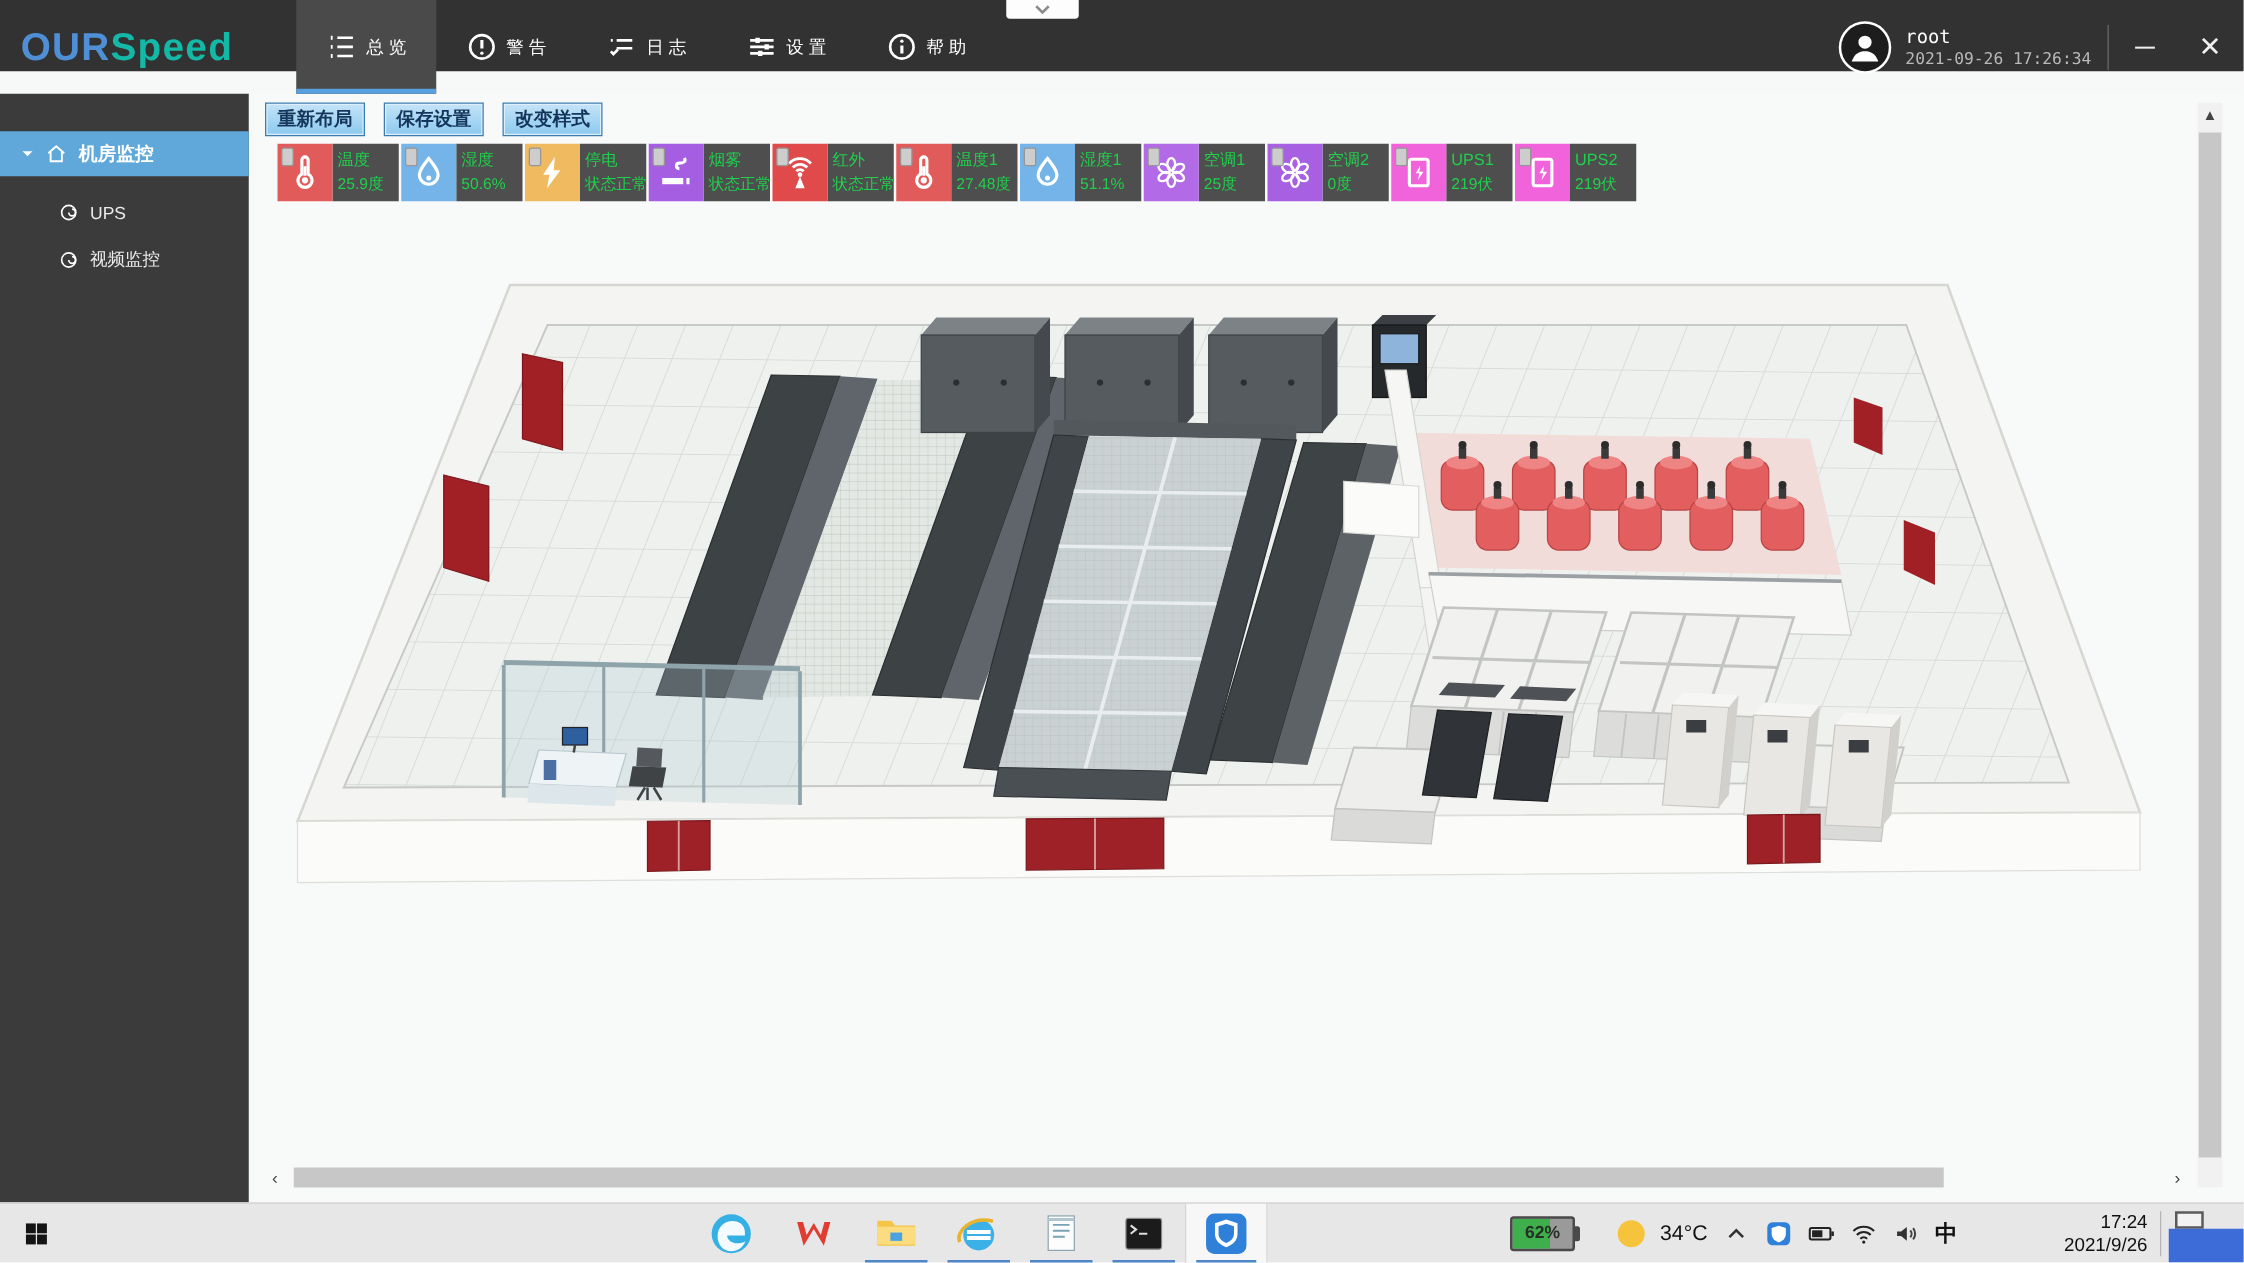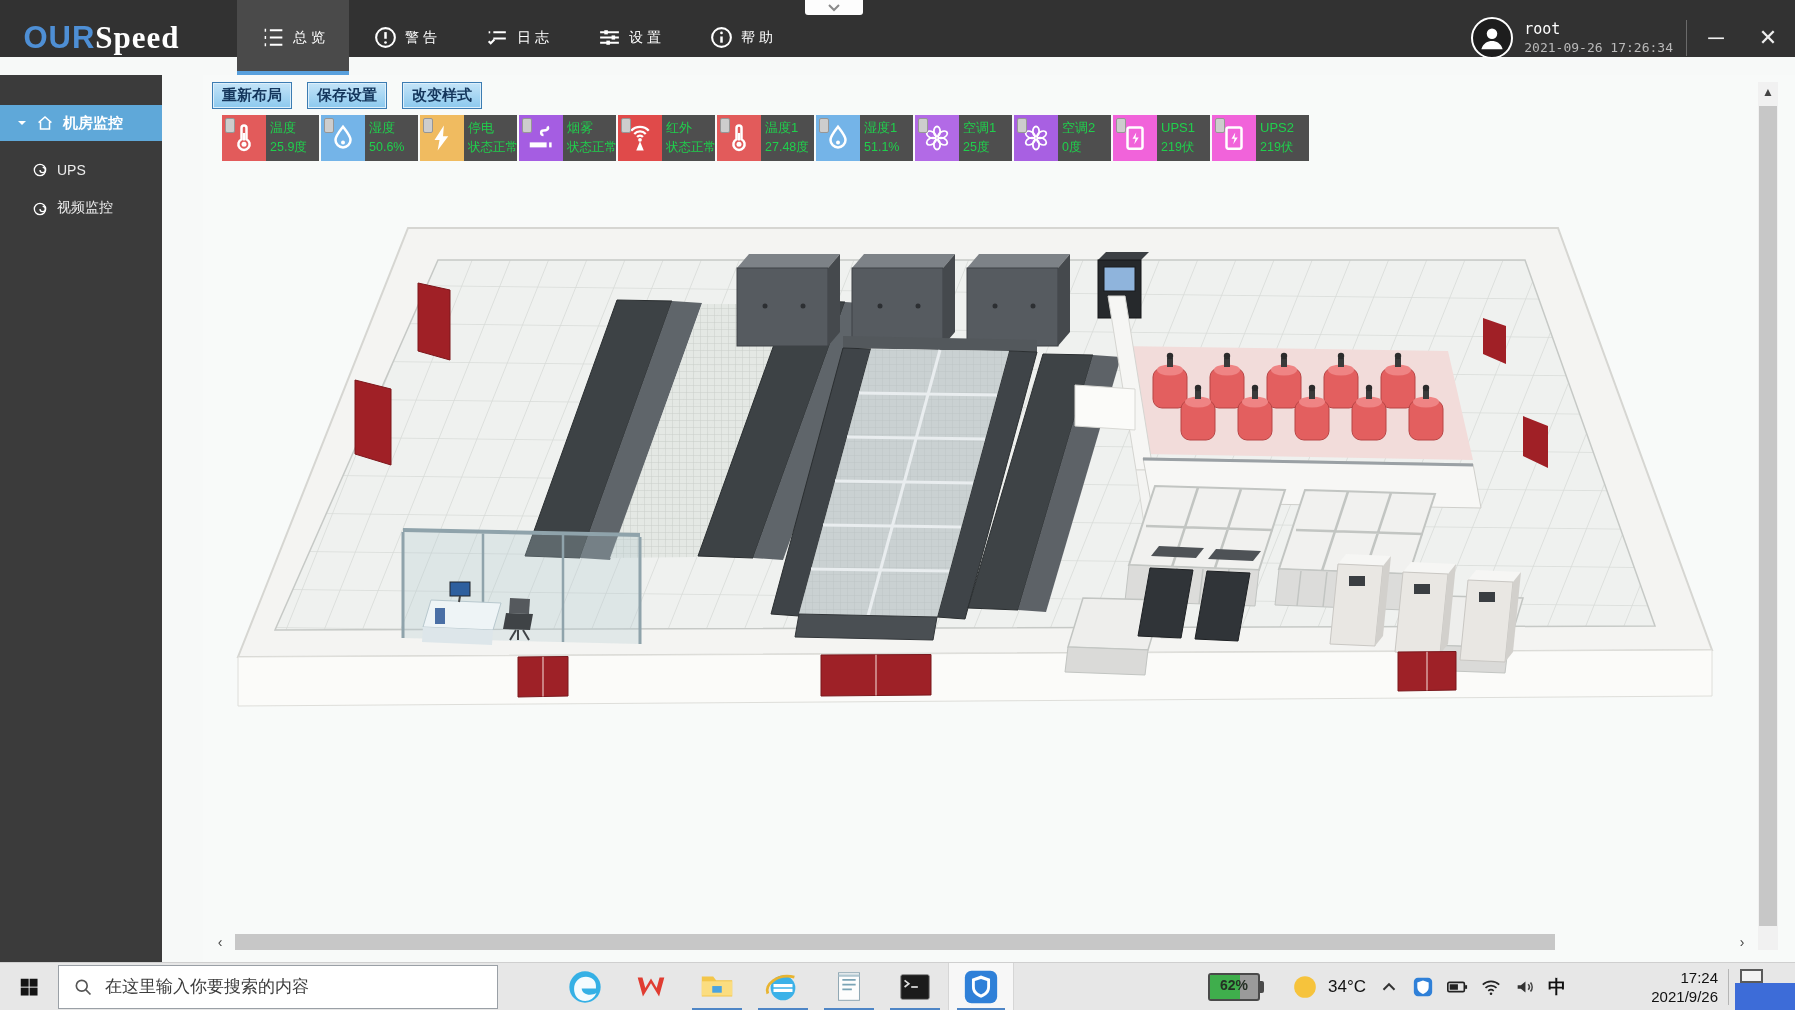--- a/index.html
+++ b/index.html
@@ -3,47 +3,47 @@
 <meta charset="utf-8">
 <style>
   * { margin:0; padding:0; box-sizing:border-box; }
   html,body { width:1795px; height:1010px; overflow:hidden; }
   body { position:relative; background:#f7f9f8; font-family:"Liberation Sans", sans-serif; }
 
   
   #header { position:absolute; left:0; top:0; width:1795px; height:57px; background:#323232; z-index:20; }
   #logo { position:absolute; left:0; top:0; width:203px; height:75px; display:flex; align-items:center; justify-content:center; font-size:31px; font-weight:bold; letter-spacing:1px; }
   #logo .l1 { color:#4e8fd5; }
-  #logo .l2 { color:#ffffff;font-family:Liberation Serif, serif; }
+  #logo .l2 { color:#14b8a6; }
   #nav { position:absolute; left:237px; top:0; height:75px; display:flex; }
   .nav-item { width:112px; height:75px; display:flex; flex-direction:row; align-items:center; justify-content:center; gap:7px; color:#fff; font-size:14px; cursor:pointer; }
   .nav-item.active { background:#4a4a4a; box-shadow:inset 0 -4px 0 #58a0dd; }
   .nav-item .nico { width:25px; height:25px; }
   .nav-item .nico svg { width:100%; height:100%; display:block; }
   #collapse-tab { position:absolute; left:805px; top:0; width:58px; height:15px; background:#fdfdfd; display:flex; align-items:center; justify-content:center; border-radius:0 0 3px 3px; }
   #collapse-tab svg { width:14px; height:10px; }
   #user-block { position:absolute; right:122px; top:0; height:75px; display:flex; align-items:center; gap:11px; }
   #avatar { width:42px; height:42px; border-radius:50%; background:#1d1d1d; border:2px solid #fff; display:flex; align-items:center; justify-content:center; }
   #avatar svg { width:30px; height:30px; }
   #user-texts { font-family:"DejaVu Sans Mono", monospace; }
   #user-name { color:#fff; font-size:15px; }
   #user-date { color:#b9b9b9; font-size:13px; margin-top:2px; }
   #hdr-divider { position:absolute; right:108px; top:20px; width:1px; height:36px; background:#6a6a6a; }
   .win-btn { position:absolute; top:0; height:75px; width:54px; color:#efefef; display:flex; align-items:center; justify-content:center; font-size:22px; cursor:pointer; }
   #btn-min { right:52px; }
   #btn-close { right:0; }
 
   
-  #sidebar { position:absolute; left:0; top:75px; width:162px; height:887px; background:#3b3b3b; z-index:10; }
+  #sidebar { position:absolute; left:0; top:75px; width:199px; height:887px; background:#3b3b3b; z-index:10; }
   .side-root { margin-top:30px; height:36px; display:flex; align-items:center; gap:9px; padding-left:17px; font-size:15px; font-weight:bold; color:#fff; cursor:pointer; }
   .side-root.active { background:#5fa8d9; }
   .side-root .caret svg { width:10px; height:10px; display:block; }
   .side-root .sico, .side-sub .sico { width:18px; height:18px; }
   .side-root .sico svg, .side-sub .sico svg { width:100%; height:100%; display:block; }
-  .side-sub { margin-top:21px; display:flex; align-items:flex-end; gap:9px; padding-left:32px; font-size:14px; color:#ececec; cursor:pointer; }
+  .side-sub { margin-top:21px; display:flex; align-items:center; gap:9px; padding-left:47px; font-size:14px; color:#ececec; cursor:pointer; }
   .side-sub .sico { width:16px; height:16px; }
 
   
   #content { position:absolute; left:203px; top:75px; width:1592px; height:887px; background:#f8faf9; overflow:hidden; }
   #toolbar { position:absolute; left:9px; top:7px; display:flex; gap:15px; z-index:5; }
   .tb-btn { background:linear-gradient(#c4e4f8,#8cc9ee); border:1px solid #3c7cb2; box-shadow:inset 0 0 0 1px #ddeffb; color:#14365c; font-weight:bold; font-size:15px; padding:3px 9px; cursor:pointer; font-family:"Liberation Sans",sans-serif; }
   #sensor-row { position:absolute; left:19px; top:40px; display:flex; gap:2px; z-index:5; }
   .badge { width:97px; height:46px; display:flex; cursor:grab; }
   .badge .bicon { width:44px; position:relative; display:flex; align-items:center; justify-content:center; }
   .badge .bicon svg { width:30px; height:30px; }
@@ -664,27 +664,20 @@
 
 <div id="taskbar">
   <div id="start-btn">
     <svg viewBox="0 0 24 24" fill="#141414">
         <rect x="3" y="3" width="8.6" height="8.6"></rect>
         <rect x="12.7" y="3" width="8.6" height="8.6"></rect>
         <rect x="3" y="12.7" width="8.6" height="8.6"></rect>
         <rect x="12.7" y="12.7" width="8.6" height="8.6"></rect>
       </svg>
   </div>
-  <div id="search-box">
-    <svg viewBox="0 0 24 24" fill="none" stroke="#555" stroke-width="2">
-        <circle cx="10.5" cy="10.5" r="6.5"></circle>
-        <path d="M15.5 15.5L21 21"></path>
-      </svg>
-    <input id="search-input" placeholder="在这里输入你要搜索的内容" style="">
-  </div>
   <div id="app-row">
   <div class="app-slot">
     <span class="aicon">
           <svg viewBox="0 0 40 40" style="width: 100%; height: 100%; display: block;">
             <circle cx="20" cy="20" r="16.5" fill="#35b0e5"></circle>
             <path d="M8.5 22c0-8 6-12.8 12.5-12.8 6 0 10.5 3.8 10.5 9.3v3H16.5c.2 4 4 6.6 8.7 6.6 2.8 0 4.8-.6 6.8-1.8-2.2 5.6-7 8.4-11.7 8.4-7.6 0-11.8-5.9-11.8-12.7z" fill="#fff" opacity=".95"></path>
           </svg>
         </span>
   </div>
 

